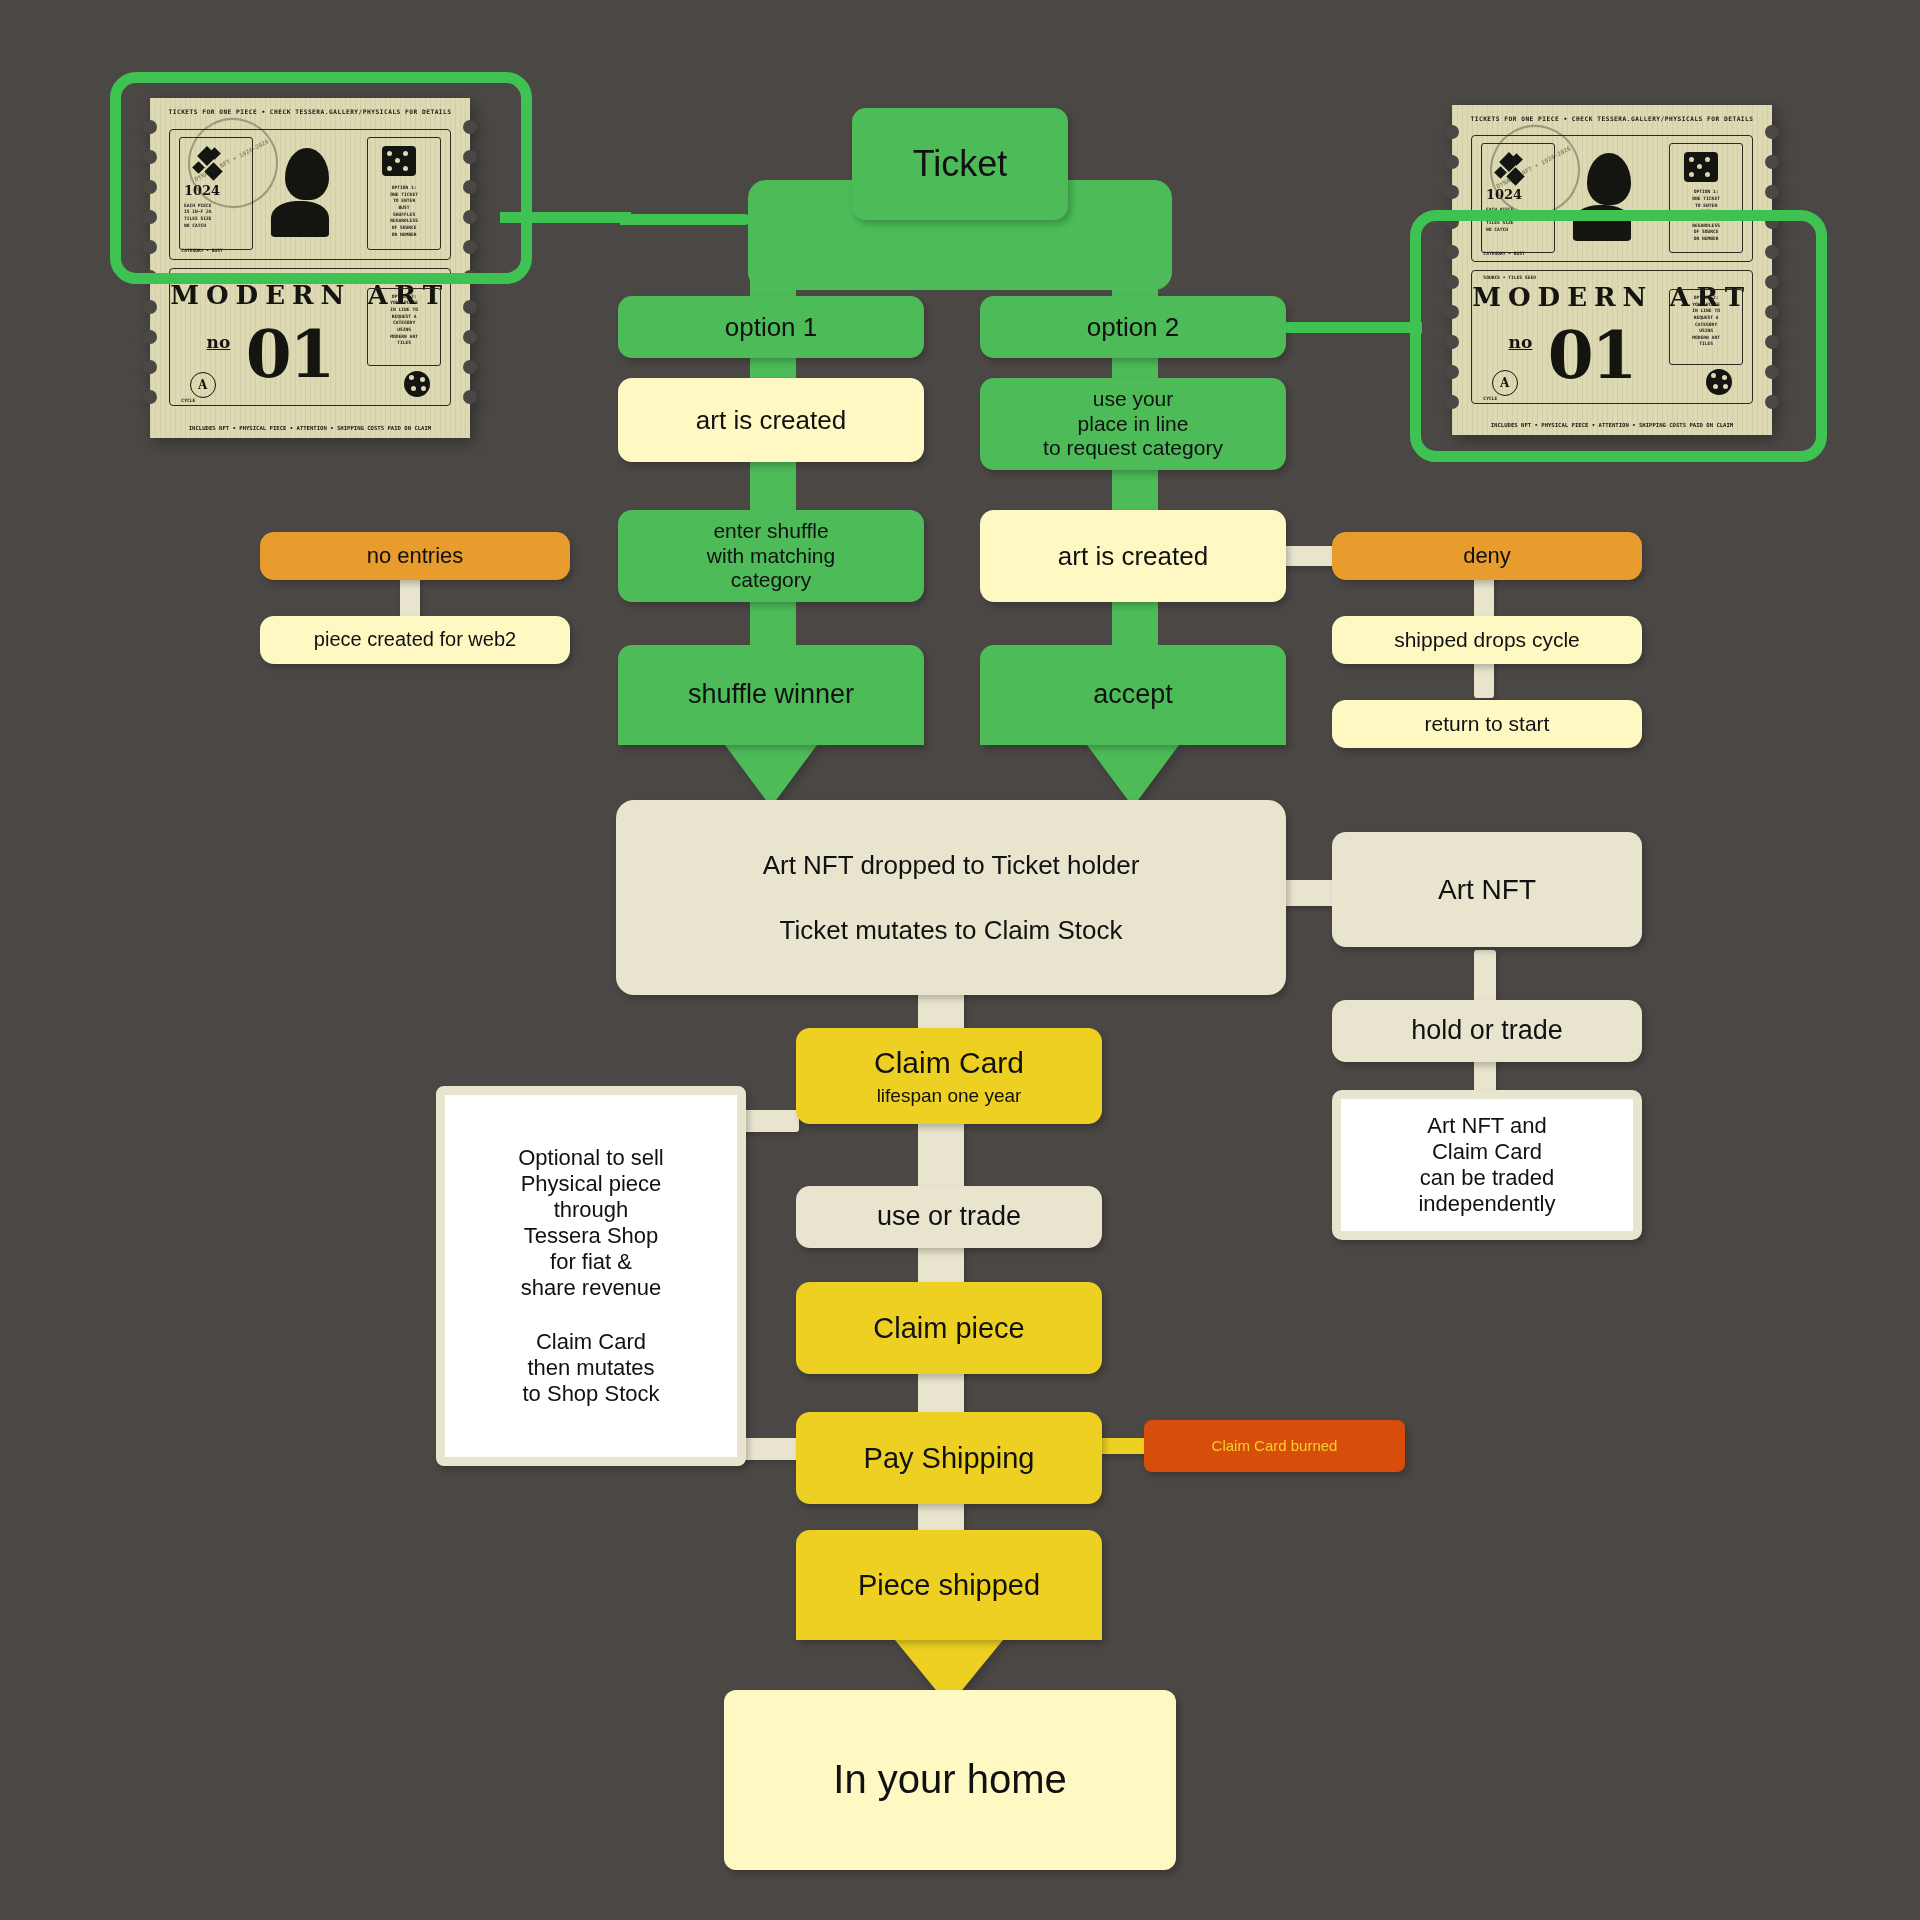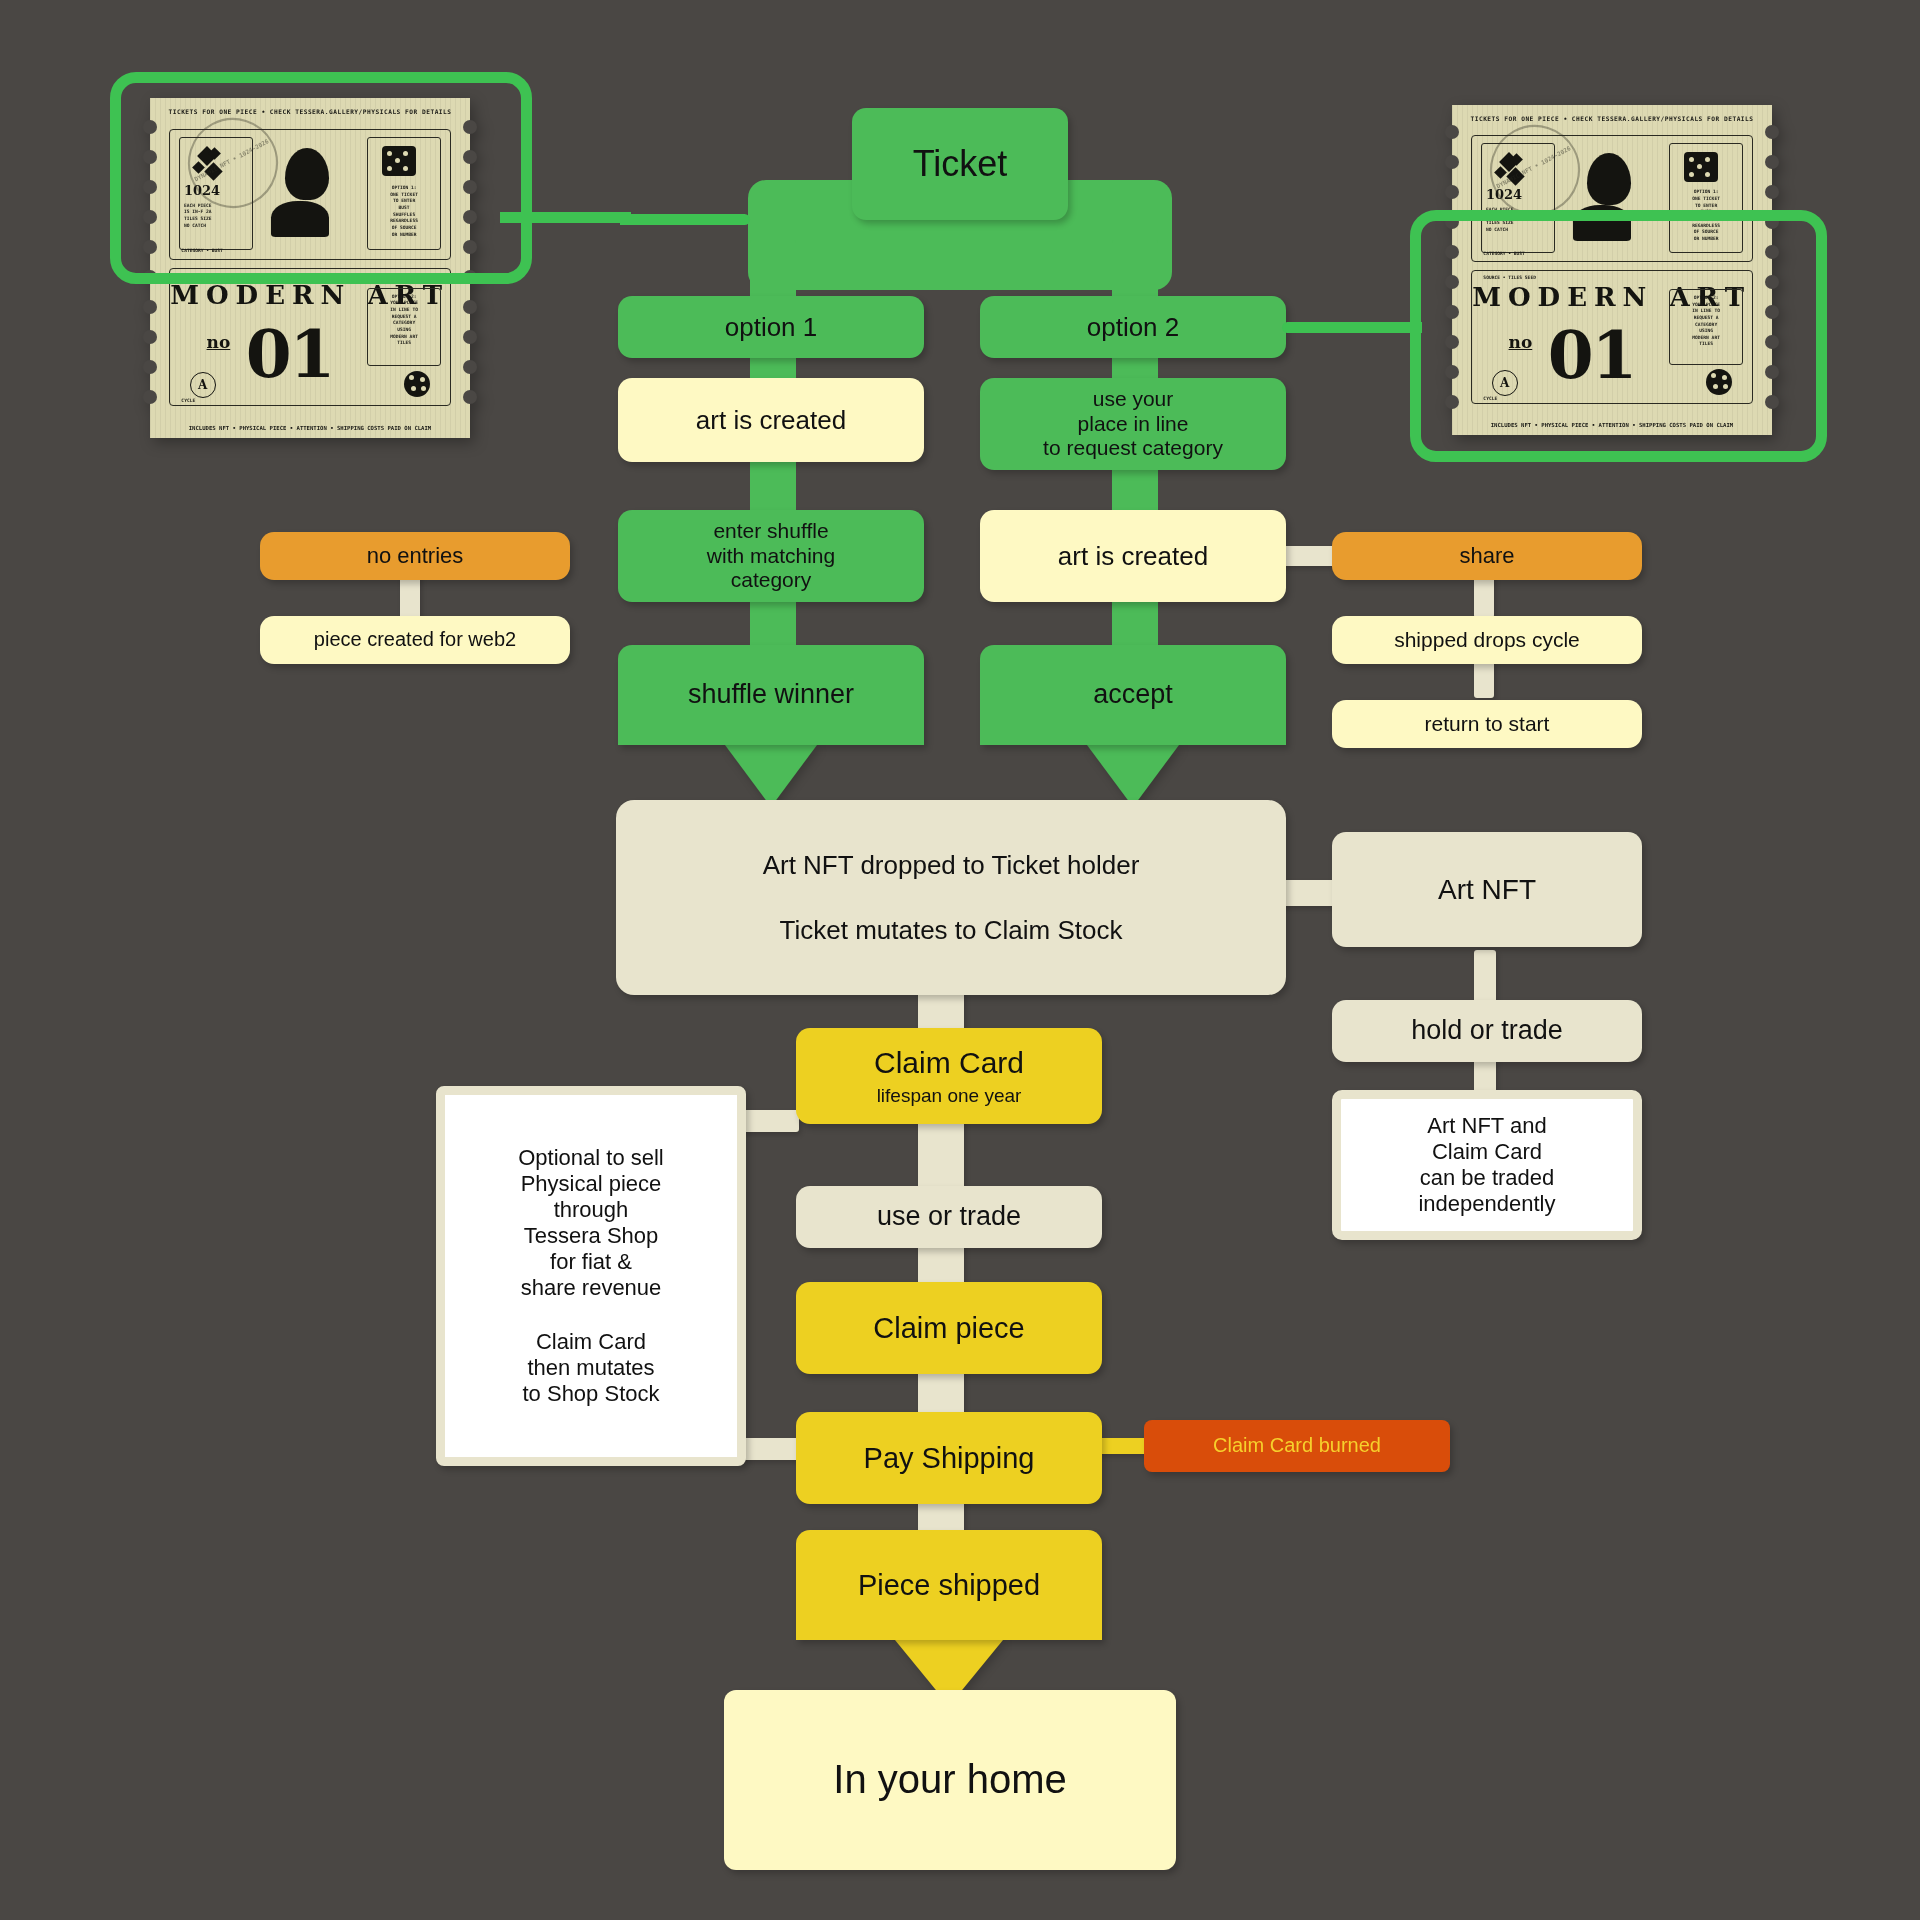--- a/index.html
+++ b/index.html
@@ -373,21 +373,21 @@
   </div>
 
   <div class="node orange" style="left:260px;top:532px;width:310px;height:48px;font-size:22px;">
     <span>no entries</span>
   </div>
   <div class="node beige" style="left:260px;top:616px;width:310px;height:48px;font-size:20px;">
     <span>piece created  for web2</span>
   </div>
 
   <div class="node orange" style="left:1332px;top:532px;width:310px;height:48px;font-size:22px;">
-    <span>share</span>
+    <span>deny</span>
   </div>
   <div class="node beige" style="left:1332px;top:616px;width:310px;height:48px;font-size:21px;">
     <span>shipped drops cycle</span>
   </div>
   <div class="node beige" style="left:1332px;top:700px;width:310px;height:48px;font-size:21px;">
     <span>return to start</span>
   </div>
 
   <div class="node green" style="left:618px;top:645px;width:306px;height:100px;font-size:27px;border-radius:14px 14px 0 0;">
     <span>shuffle winner</span>
@@ -439,21 +439,21 @@
   </div>
 
   <div class="node yellow" style="left:796px;top:1282px;width:306px;height:92px;font-size:29px;">
     <span>Claim piece</span>
   </div>
 
   <div class="node yellow" style="left:796px;top:1412px;width:306px;height:92px;font-size:29px;">
     <span>Pay Shipping</span>
   </div>
 
-  <div class="node burn" style="left:1144px;top:1420px;width:306px;height:52px;font-size:20px;border-radius:8px;">
+  <div class="node burn" style="left:1144px;top:1420px;width:261px;height:52px;font-size:15px;border-radius:8px;">
     <span>Claim Card burned</span>
   </div>
 
   <div class="node yellow" style="left:796px;top:1530px;width:306px;height:110px;font-size:29px;border-radius:14px 14px 0 0;">
     <span>Piece shipped</span>
   </div>
   <div class="arrowtail yellowt" style="left:895px;top:1640px;"></div>
 
   <div class="node beige" style="left:724px;top:1690px;width:452px;height:180px;font-size:40px;border-radius:12px;">
     <span>In your home</span>

